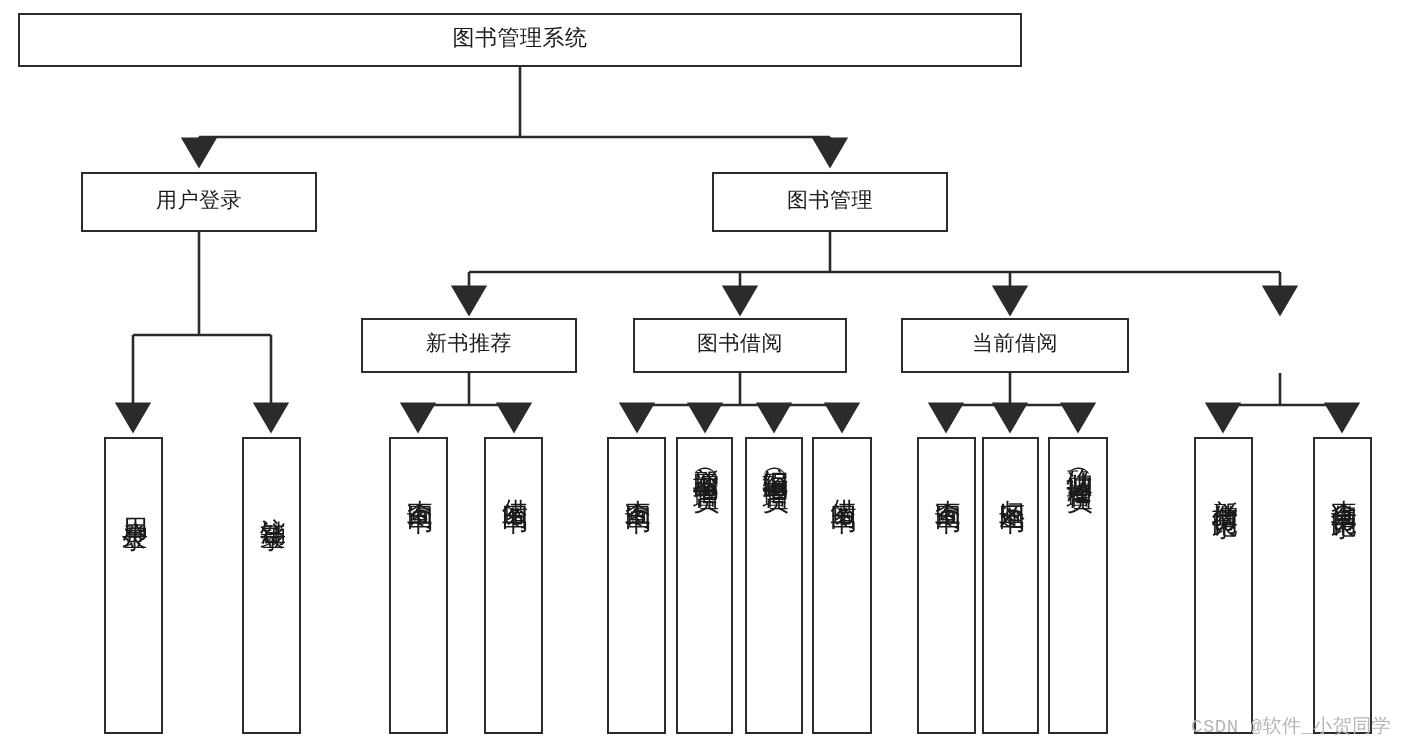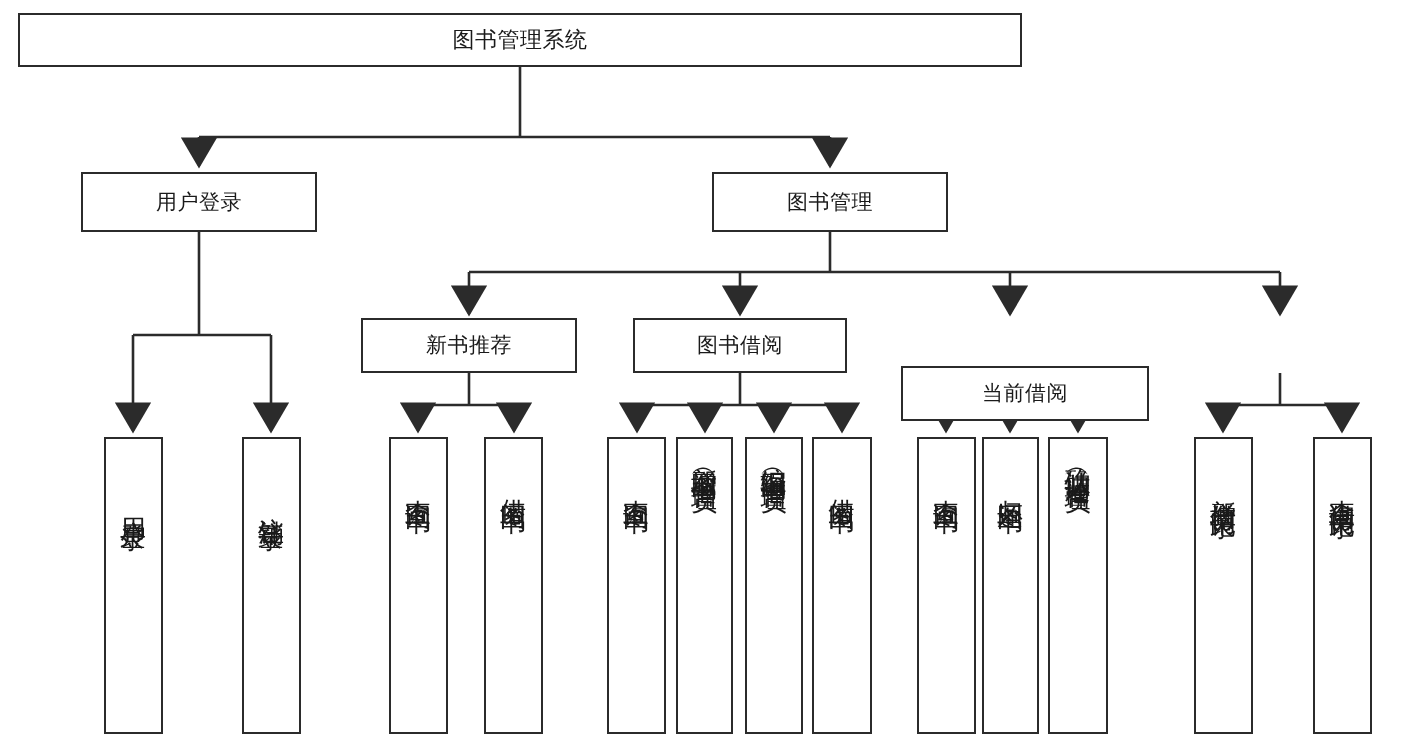--- a/index.html
+++ b/index.html
@@ -9,20 +9,21 @@
   }
   body {
     font-family: "Liberation Sans", "DejaVu Sans", sans-serif;
   }
   #canvas {
     position: relative;
     width: 1405px;
     height: 747px;
     background: #ffffff;
     overflow: hidden;
+    font-family: Liberation Mono, monospace;
   }
   #edges {
     position: absolute;
     left: 0;
     top: 0;
     width: 1405px;
     height: 747px;
     pointer-events: none;
   }
   .node {
@@ -151,21 +152,21 @@
   </div>
 
   <div class="node horiz" style="left:633px; top:318px; width:214px; height:55px;">
     <span class="label">图书借阅</span>
   </div>
 
   <div class="node horiz" style="left:361px; top:318px; width:216px; height:55px;">
     <span class="label">新书推荐</span>
   </div>
 
-  <div class="node horiz" style="left:901px; top:318px; width:248px; height:55px;margin-top:48px;">
+  <div class="node horiz" style="left:901px; top:318px; width:228px; height:55px;">
     <span class="label">当前借阅</span>
   </div>
 
 
   <div class="node vert pad-top-lg" style="left:104px; top:437px; width:59px; height:297px;">
     <span class="label">用户登录</span>
   </div>
 
   <div class="node vert pad-top-lg" style="left:242px; top:437px; width:59px; height:297px;">
     <span class="label">注销登录</span>
@@ -208,14 +209,15 @@
   </div>
 
   <div class="node vert pad-top-md" style="left:1194px; top:437px; width:59px; height:297px;">
     <span class="label">新增借阅记录</span>
   </div>
 
   <div class="node vert pad-top-md" style="left:1313px; top:437px; width:59px; height:297px;">
     <span class="label">查询借阅记录</span>
   </div>
 
+  <div class="watermark" style="left:1191px; top:713px;">CSDN @软件_小贺同学</div>
 
 </div>
 
 </body></html>

